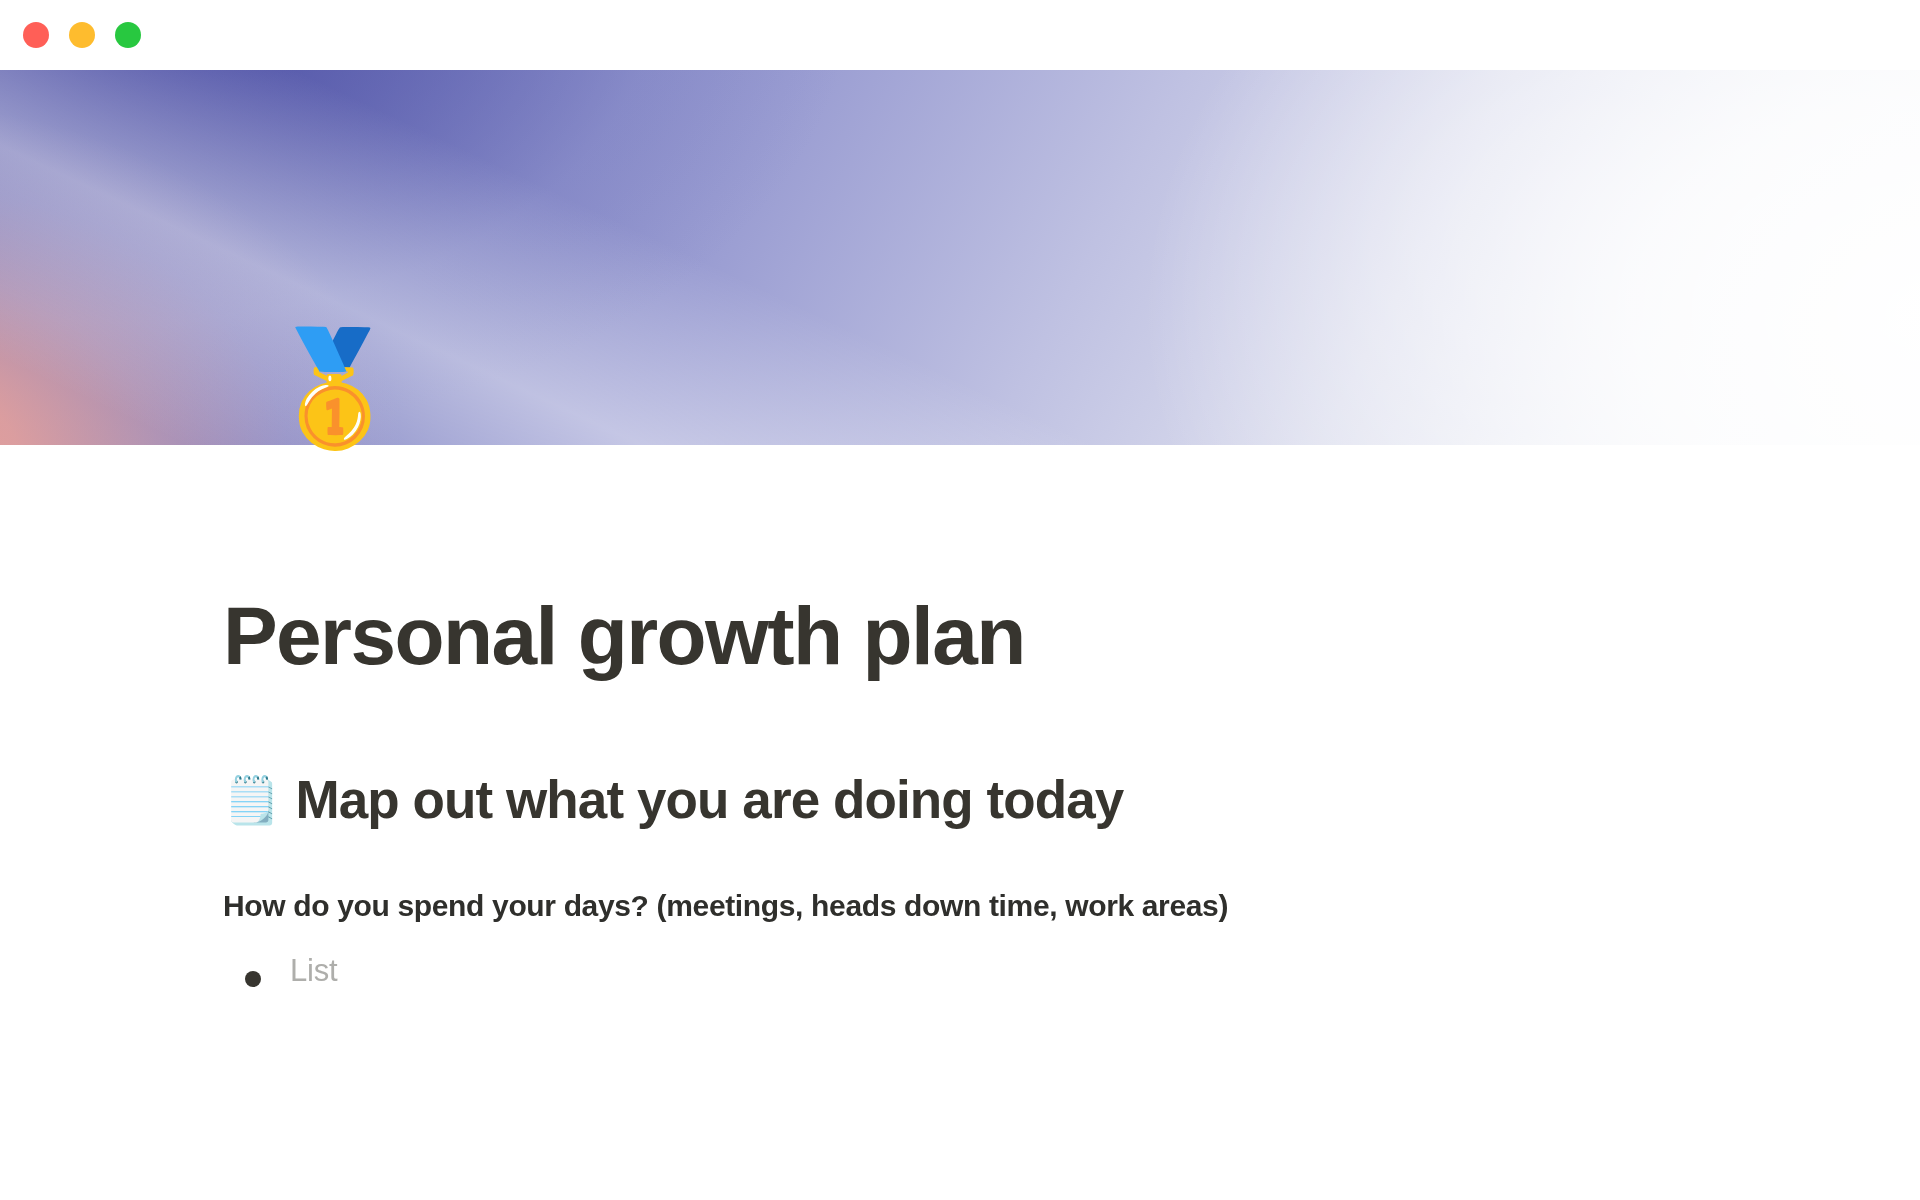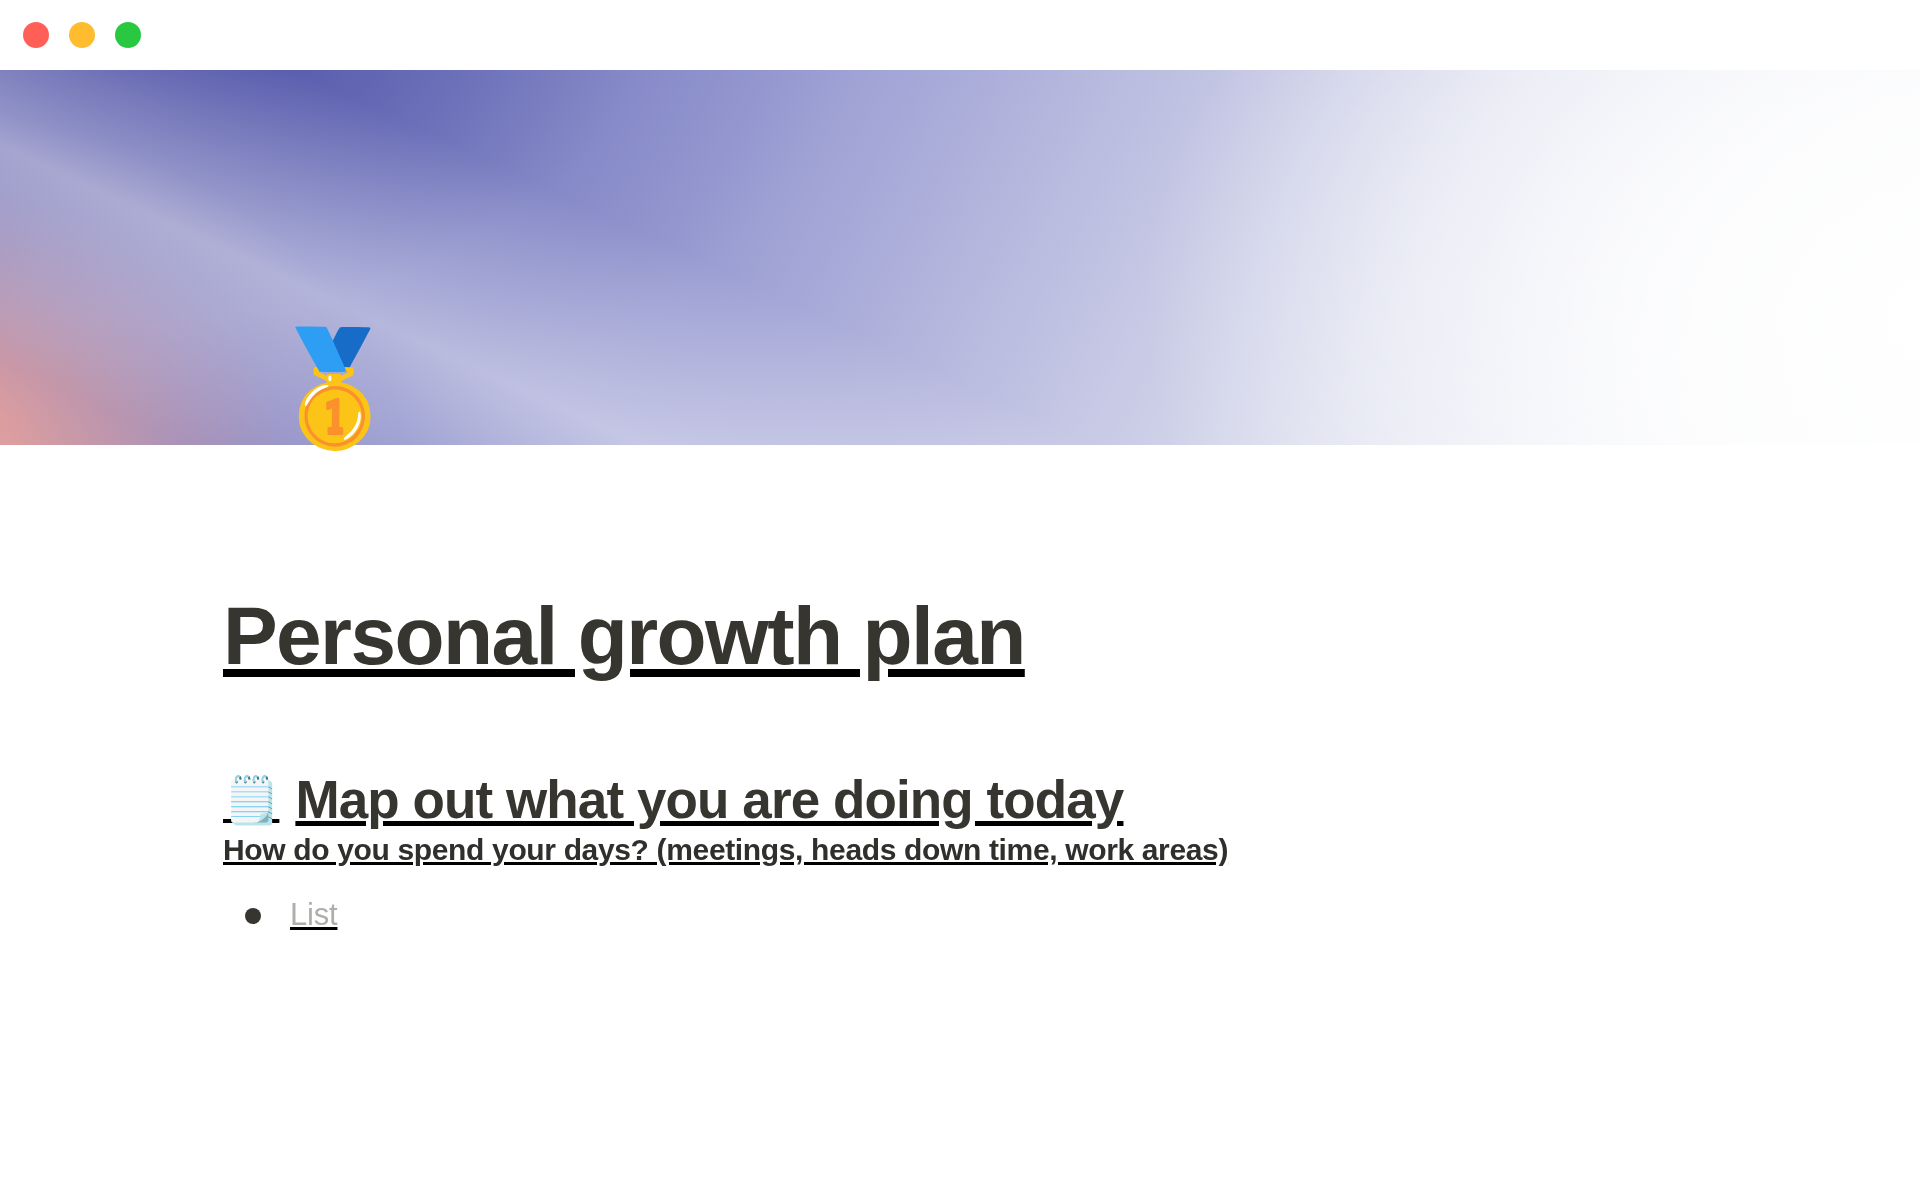--- a/index.html
+++ b/index.html
@@ -124,21 +124,20 @@
     user-select: none;
   }
 
   
   #doc {
     position: absolute;
     top: 445px; left: 0;
     width: 1920px;
     height: 651px;
     background: #ffffff;
-    text-decoration: underline;
   }
 
   .content {
     position: relative;
     padding-left: 223px;
     padding-right: 120px;
   }
 
   #page-title {
     margin-top: 148px;
@@ -170,35 +169,36 @@
   #section-subtitle {
     margin-top: 28px;
     font-size: 33px;
     line-height: 1.38;
     font-weight: 400;
     color: #8a8a87;
     letter-spacing: -0.2px;
   }
 
   #question-line {
+    margin-top: 56px;
     font-size: 30px;
     line-height: 1.4;
     font-weight: 700;
     color: #2f2f2c;
     letter-spacing: -0.35px;
   }
 
   #bullet-list {
     margin-top: 22px;
     list-style: none;
     padding-left: 22px;
   }
   .bullet-item {
     display: flex;
-    align-items: flex-start;
+    align-items: center;
     font-size: 31px;
     line-height: 1.45;
     color: #aeaeab;
     letter-spacing: -0.2px;
   }
   .bullet-marker {
     flex: 0 0 auto;
     width: 16px;
     height: 16px;
     border-radius: 50%;

